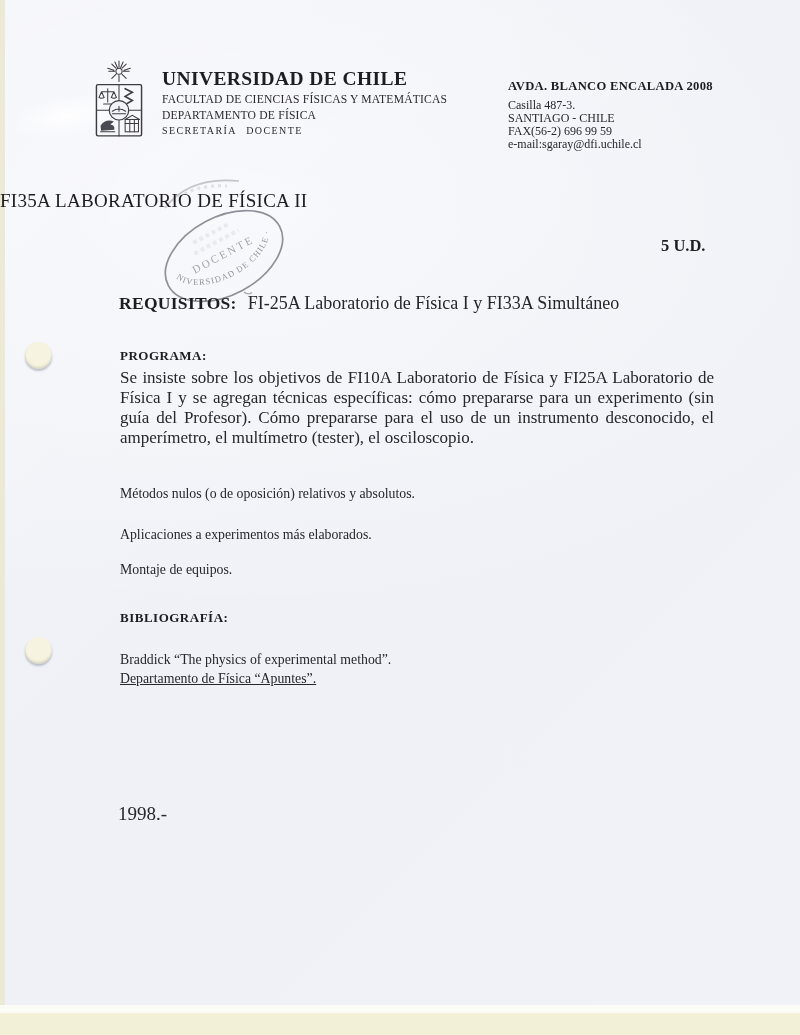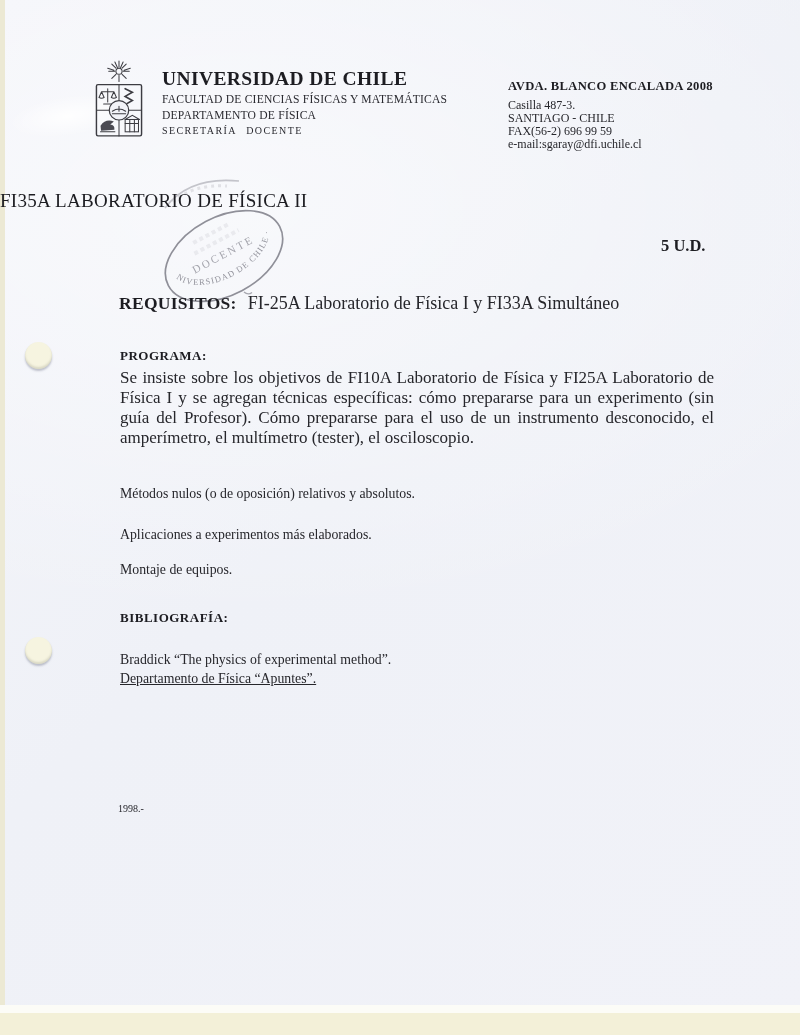--- a/index.html
+++ b/index.html
@@ -80,21 +80,21 @@
   .prog-item { position: absolute; left: 120px; font-size: 13.8px; }
   .prog-item.i0 { top: 486px; }
   .prog-item.i1 { top: 527px; }
   .prog-item.i2 { top: 562px; }
 
   .biblio-label { top: 610px; }
   .biblio-item { position: absolute; left: 120px; font-size: 13.8px; }
   .biblio-item.b0 { top: 652px; }
   .biblio-item.b1 { top: 671px; text-decoration: underline; }
 
-  .year-note { position: absolute; left: 118px; top: 803px; font-size: 10px; }
+  .year-note { position: absolute; left: 118px; top: 803px; font-size: 19px; }
 </style>
 </head>
 <body>
 
 <div class="scan">
 
   <div class="edge-left"></div>
   <div class="crease"></div>
   <div class="hole h1"></div>
   <div class="hole h2"></div>

